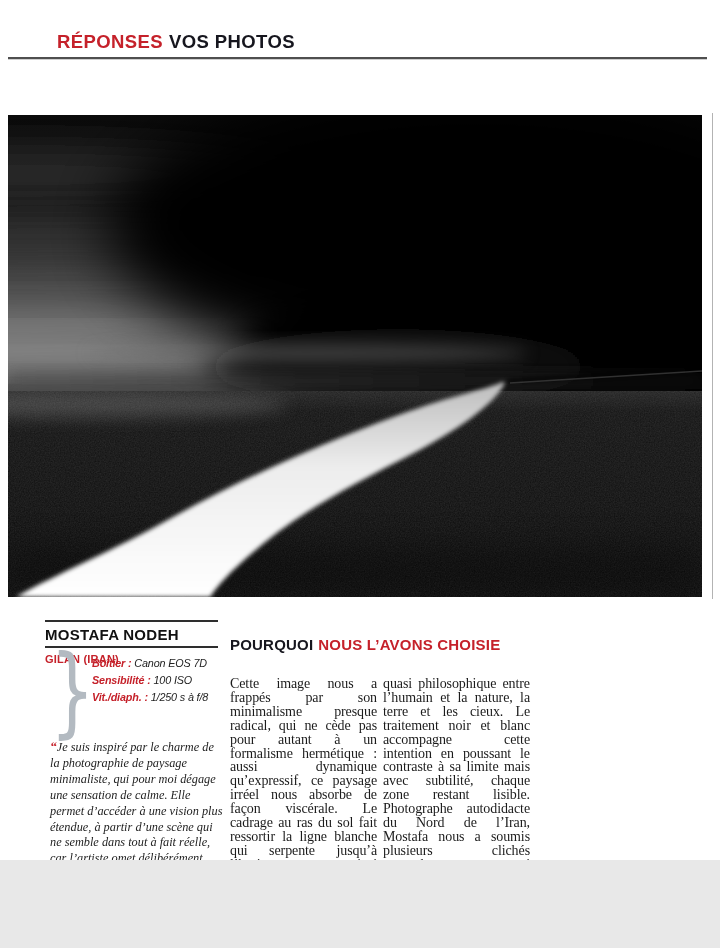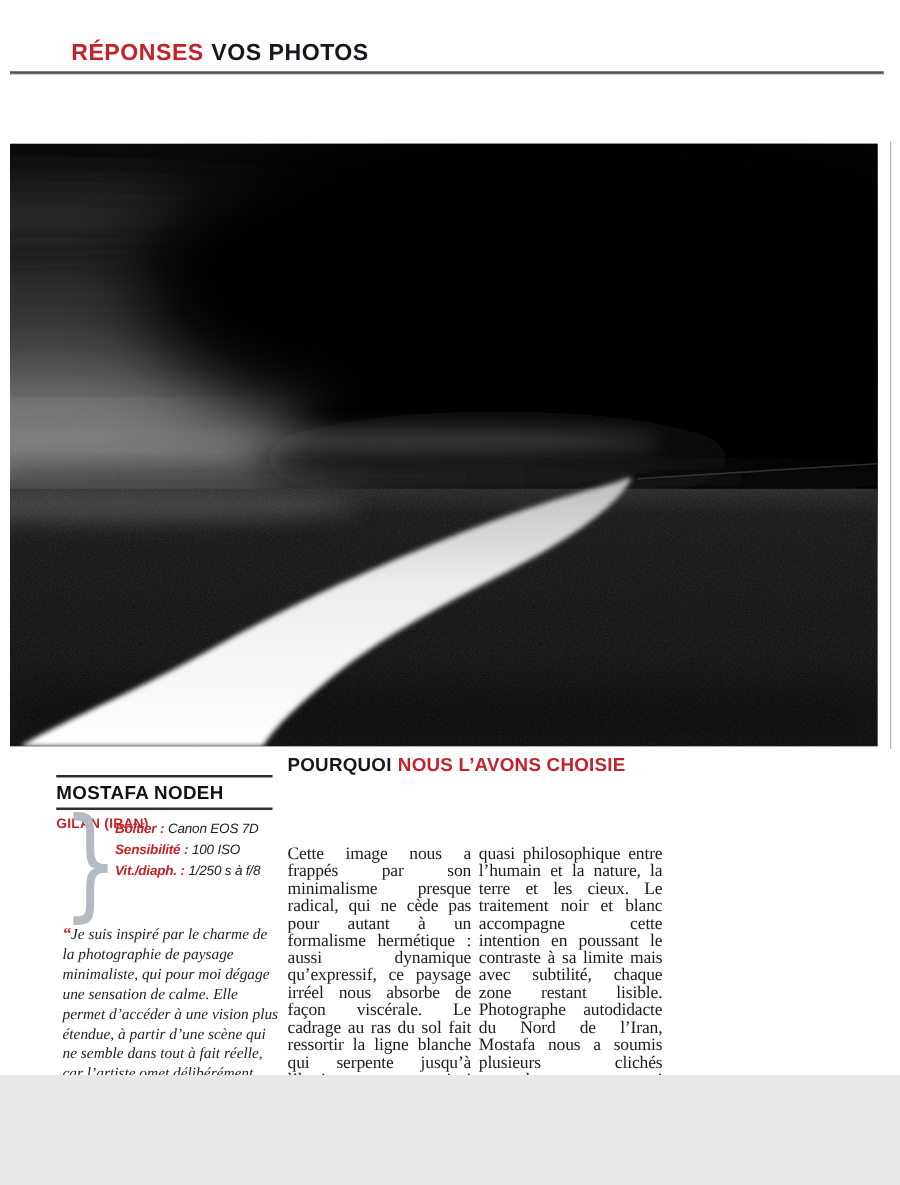--- a/index.html
+++ b/index.html
@@ -24,21 +24,21 @@
   .author-loc{margin-top:5px; font-size:11px; font-weight:800; letter-spacing:.2px; color:#c5212a;}
   
   .specs{position:absolute; left:50px; top:648px; width:175px; display:flex; align-items:flex-start;}
   .brace{width:30px; font-family:"DejaVu Sans", sans-serif; font-size:98px; line-height:86px; color:#b3bac1; transform:scaleX(.72); transform-origin:left center; user-select:none;}
   .spec-rows{padding-top:7px; margin-left:12px; width:140px; font-size:10.8px; line-height:16.8px; letter-spacing:-.15px; color:#222;font-style:italic;}
   .spec-label{color:#c5212a; font-weight:800;}
   
   .quote{position:absolute; left:50px; top:739px; width:174px; font-family:"Liberation Serif", serif; font-style:italic; font-size:12.3px; line-height:15.9px; color:#222;}
   .qmark{color:#c5212a; font-weight:700; font-size:13.5px;}
   
-  .art-title{position:absolute; left:230px; top:604px; font-size:15px; font-weight:800; letter-spacing:.2px; white-space:nowrap;}
+  .art-title{position:absolute; left:230px; top:636px; font-size:15px; font-weight:800; letter-spacing:.2px; white-space:nowrap;}
   .art-title .t-black{color:#16161e;}
   .art-title .t-red{color:#c5212a; margin-left:5px;}
   .bodycol{position:absolute; top:677px; width:147px; font-family:"Liberation Serif", serif; font-size:14px; line-height:13.9px; letter-spacing:-.1px; text-align:justify; color:#1b1b1b;}
   .col1{left:230px;} .col2{left:383px;}
   
   .footer{position:absolute; left:47px; top:901px; display:flex; align-items:baseline; white-space:nowrap;flex-direction:column;}
   .pg-num{font-size:13px; font-weight:800; color:#111;}
   .mag{font-size:10px; font-weight:800; color:#111; margin-left:4px; letter-spacing:.1px;font-style:italic;}
   .sep{font-size:9px; color:#c5212a; margin:0 3px; font-weight:800;}
   .issue{font-size:13px; color:#6d6d6d;}

